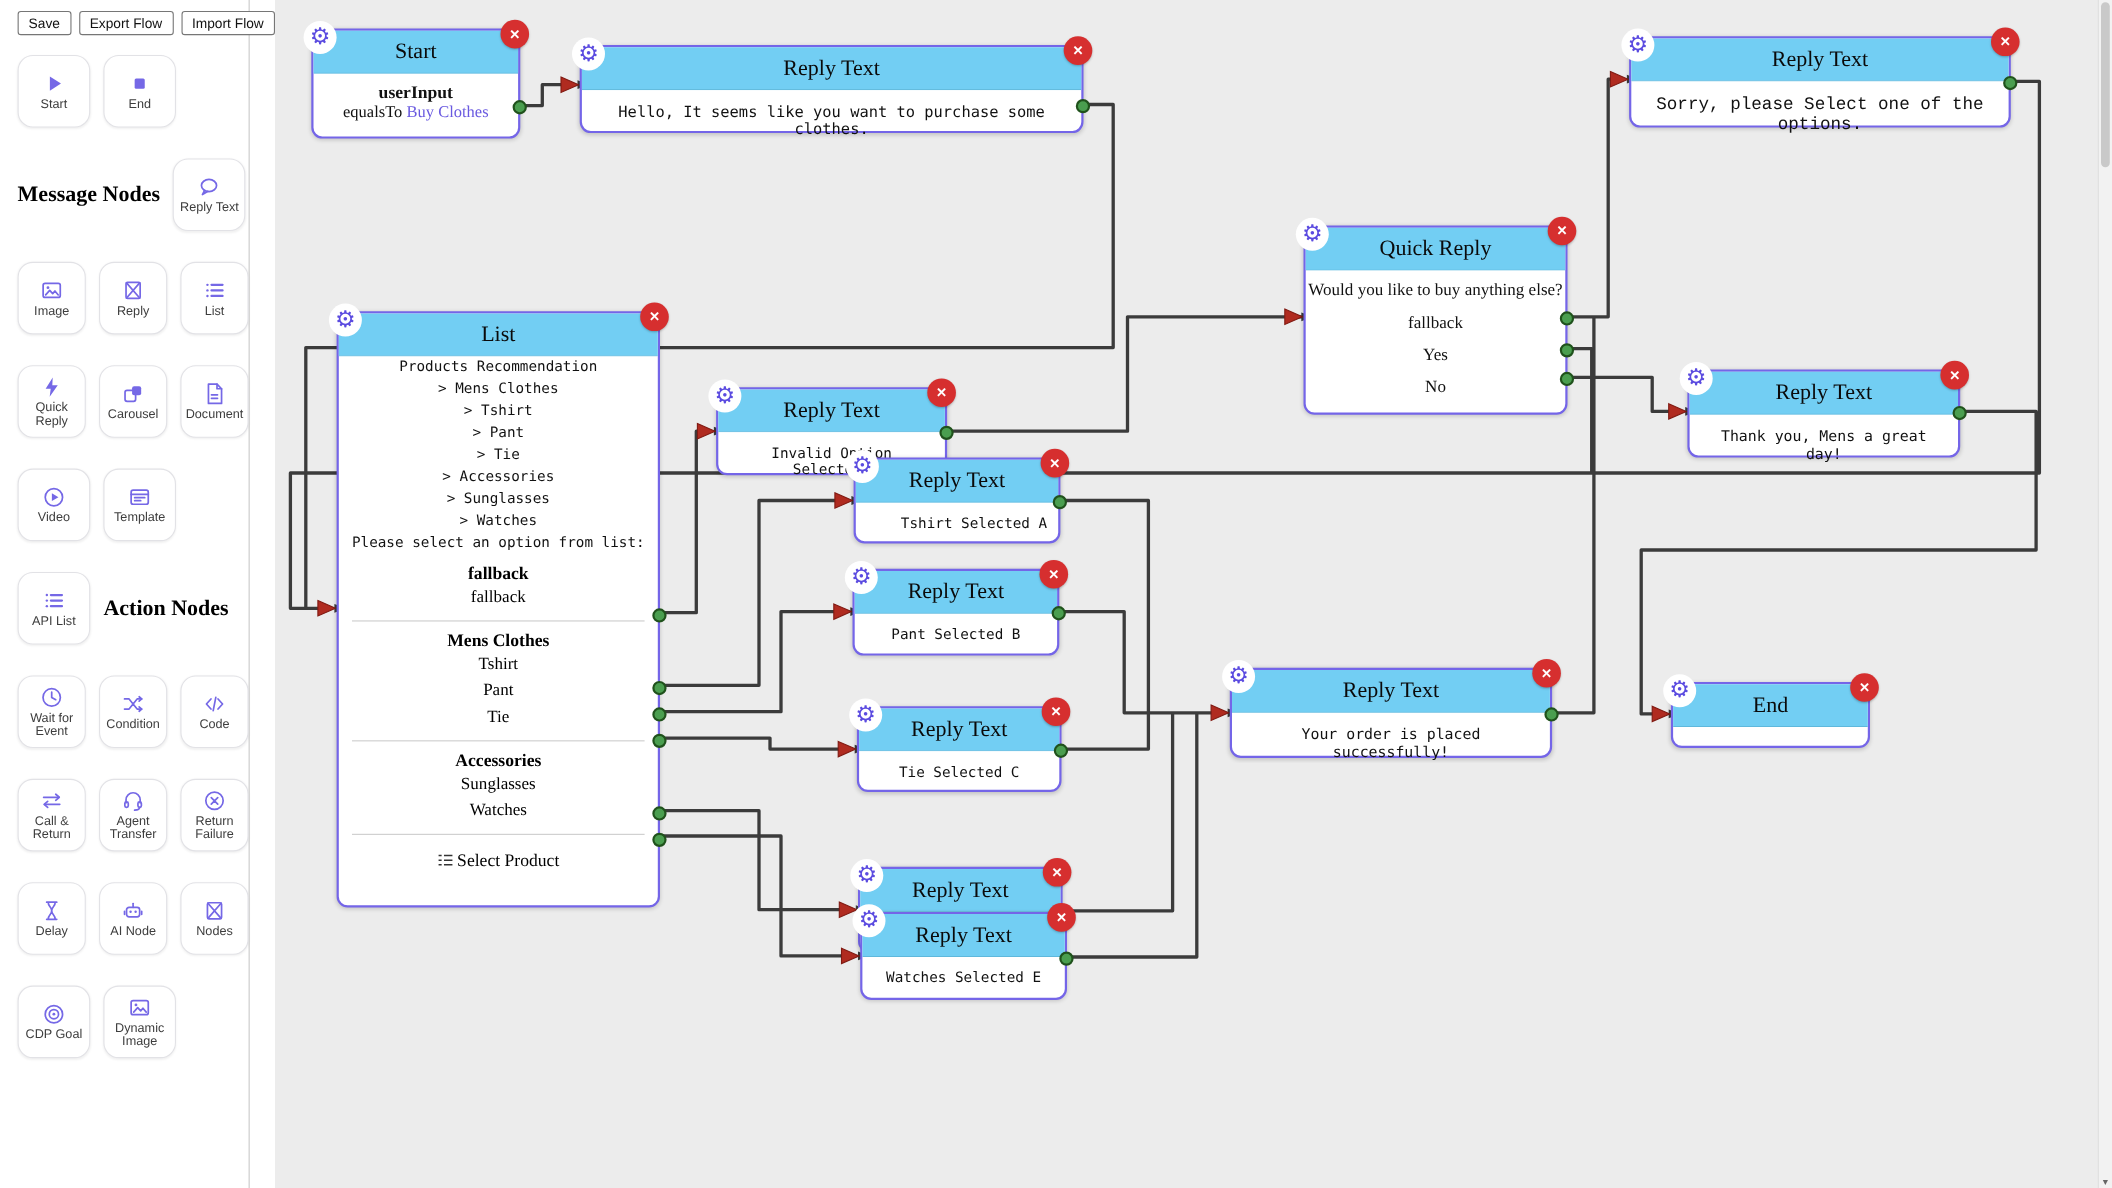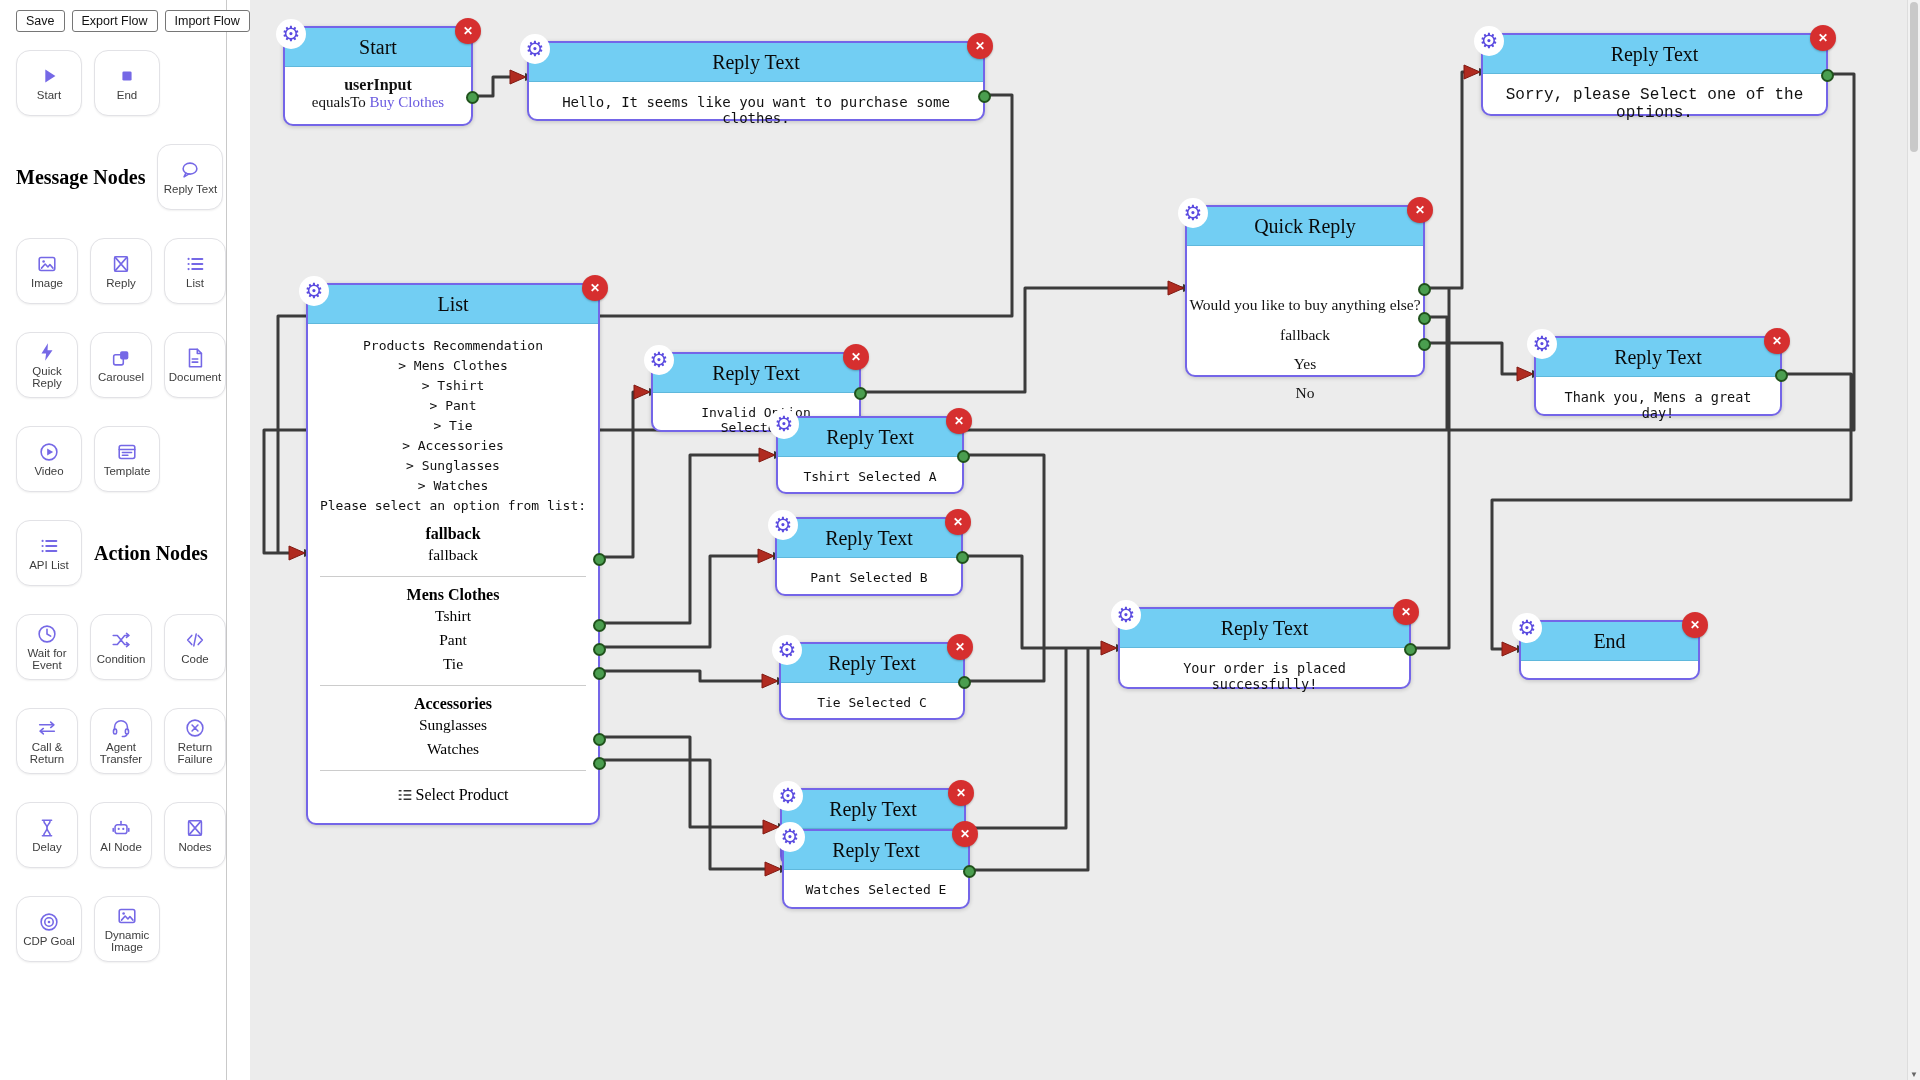--- a/index.html
+++ b/index.html
@@ -342,21 +342,21 @@
     <div class="nhead">Reply Text</div>
     <div class="nbody mono">Hello, It seems like you want to purchase some clothes.</div>
     <div class="h-out" style="top:47px;"></div>
   </div>
 
   <div class="node" style="left:56px;top:283px;width:294px;height:542px;">
     <div class="gear">⚙</div>
     <div class="close">✕</div>
     <div class="nhead">List</div>
     <div class="nbody">
-      <div class="mono-lines" style="padding-top:12px;">
+      <div class="mono-lines" style="">
         <div>Products Recommendation</div>
         <div>&gt; Mens Clothes</div>
         <div>&gt; Tshirt</div>
         <div>&gt; Pant</div>
         <div>&gt; Tie</div>
         <div>&gt; Accessories</div>
         <div>&gt; Sunglasses</div>
         <div>&gt; Watches</div>
         <div>Please select an option from list:</div>
       </div>
@@ -389,21 +389,21 @@
     <div class="close">✕</div>
     <div class="nhead">Reply Text</div>
     <div class="nbody mono" style="font-size:13px;">Invalid Option Selected!</div>
     <div class="h-out" style="top:33px;"></div>
   </div>
 
   <div class="node" style="left:526px;top:416px;width:188px;height:78px;">
     <div class="gear">⚙</div>
     <div class="close">✕</div>
     <div class="nhead">Reply Text</div>
-    <div class="nbody mono" style="font-size:13px;">Tshirt Selected A</div>
+    <div class="nbody mono" style="font-size:13px;text-align:right;">Tshirt Selected A</div>
     <div class="h-out" style="top:32px;"></div>
   </div>
 
   <div class="node" style="left:525px;top:517px;width:188px;height:79px;">
     <div class="gear">⚙</div>
     <div class="close">✕</div>
     <div class="nhead">Reply Text</div>
     <div class="nbody mono" style="font-size:13px;">Pant Selected B</div>
     <div class="h-out" style="top:32px;"></div>
   </div>
@@ -436,21 +436,21 @@
     <div class="close">✕</div>
     <div class="nhead">Reply Text</div>
     <div class="nbody mono" style="font-size:13.5px;">Your order is placed successfully!</div>
     <div class="h-out" style="top:34px;"></div>
   </div>
 
   <div class="node" style="left:935px;top:205px;width:240px;height:172px;">
     <div class="gear">⚙</div>
     <div class="close">✕</div>
     <div class="nhead">Quick Reply</div>
-    <div class="nbody serif" style="padding-top:9px;margin-top:41px;">
+    <div class="nbody serif" style="padding-top:9px;">
       <div style="font-size:15.5px;">Would you like to buy anything else?</div>
       <div class="opt" style="margin-top:6px;line-height:29px;">fallback</div>
       <div class="opt" style="line-height:29px;">Yes</div>
       <div class="opt" style="line-height:29px;">No</div>
     </div>
     <div class="h-out" style="top:76px;"></div>
     <div class="h-out" style="top:105px;"></div>
     <div class="h-out" style="top:131px;"></div>
   </div>
 

